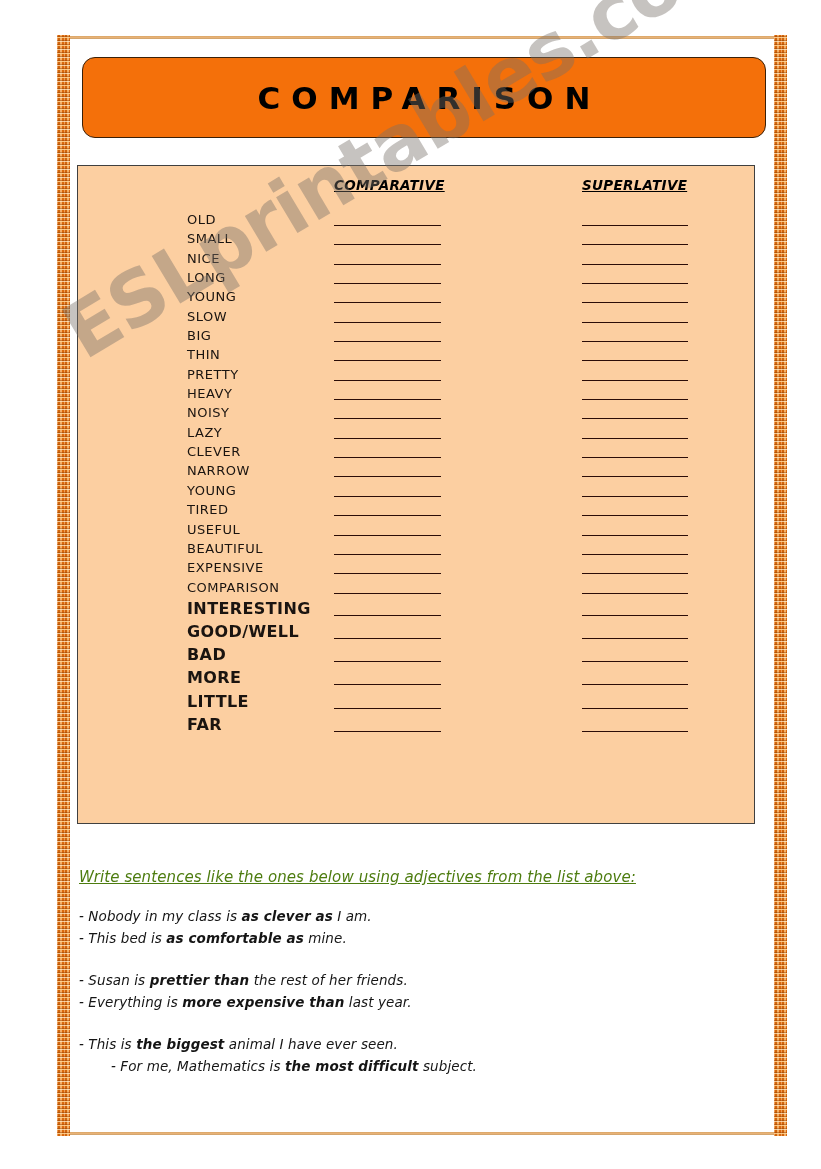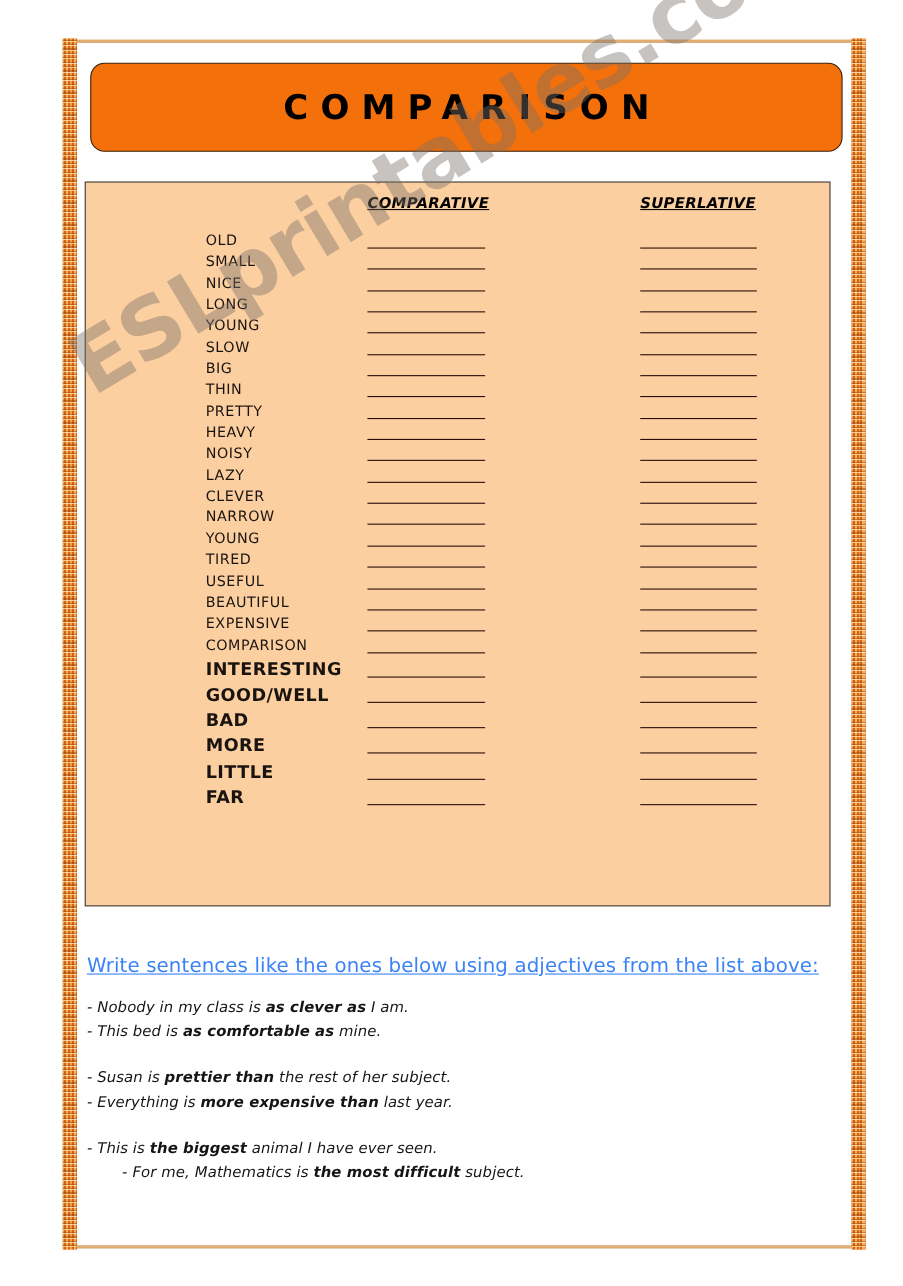--- a/index.html
+++ b/index.html
@@ -161,25 +161,26 @@
     top: 13px;
   }
   .word-row.big .blank-line { top: 16px; }
 
   
   .instructions {
     position: absolute;
     left: 79px;
     top: 868px;
     font-family: "DejaVu Sans", sans-serif;
-    font-size: 18px;
-    color: #3b82f6;
+    font-size: 15px;
+    color: #4d7c0f;
     text-decoration: underline;
     letter-spacing: 0.1px;
     white-space: nowrap;
+    font-style: italic;
   }
   .examples {
     position: absolute;
     left: 79px;
     top: 905px;
     width: 660px;
     font-family: "DejaVu Sans", sans-serif;
     font-size: 13.5px;
     color: #151515;
     letter-spacing: 0.1px;
@@ -365,17 +366,17 @@
     </div>
 </div>
 
 <div class="watermark">ESLprintables.com</div>
 
 <div class="instructions">Write sentences  like the ones below using adjectives from the list above:</div>
 
 <div class="examples" id="examples">
     <div class="example-line"><span>- Nobody in my class is </span><b>as clever as</b><span> I am.</span></div>
     <div class="example-line"><span>- This bed is </span><b>as comfortable as</b><span> mine.</span></div>
-    <div class="example-line gap-before"><span>- Susan is </span><b>prettier than</b><span> the rest of her subject.</span></div>
+    <div class="example-line gap-before"><span>- Susan is </span><b>prettier than</b><span> the rest of her friends.</span></div>
     <div class="example-line"><span>- Everything is </span><b>more expensive than</b><span> last year.</span></div>
     <div class="example-line gap-before"><span>- This is </span><b>the biggest</b><span> animal I have ever seen.</span></div>
     <div class="example-line indented"><span>-   For me, Mathematics is </span><b>the most difficult</b><span> subject.</span></div>
   </div>
 
 </body></html>

